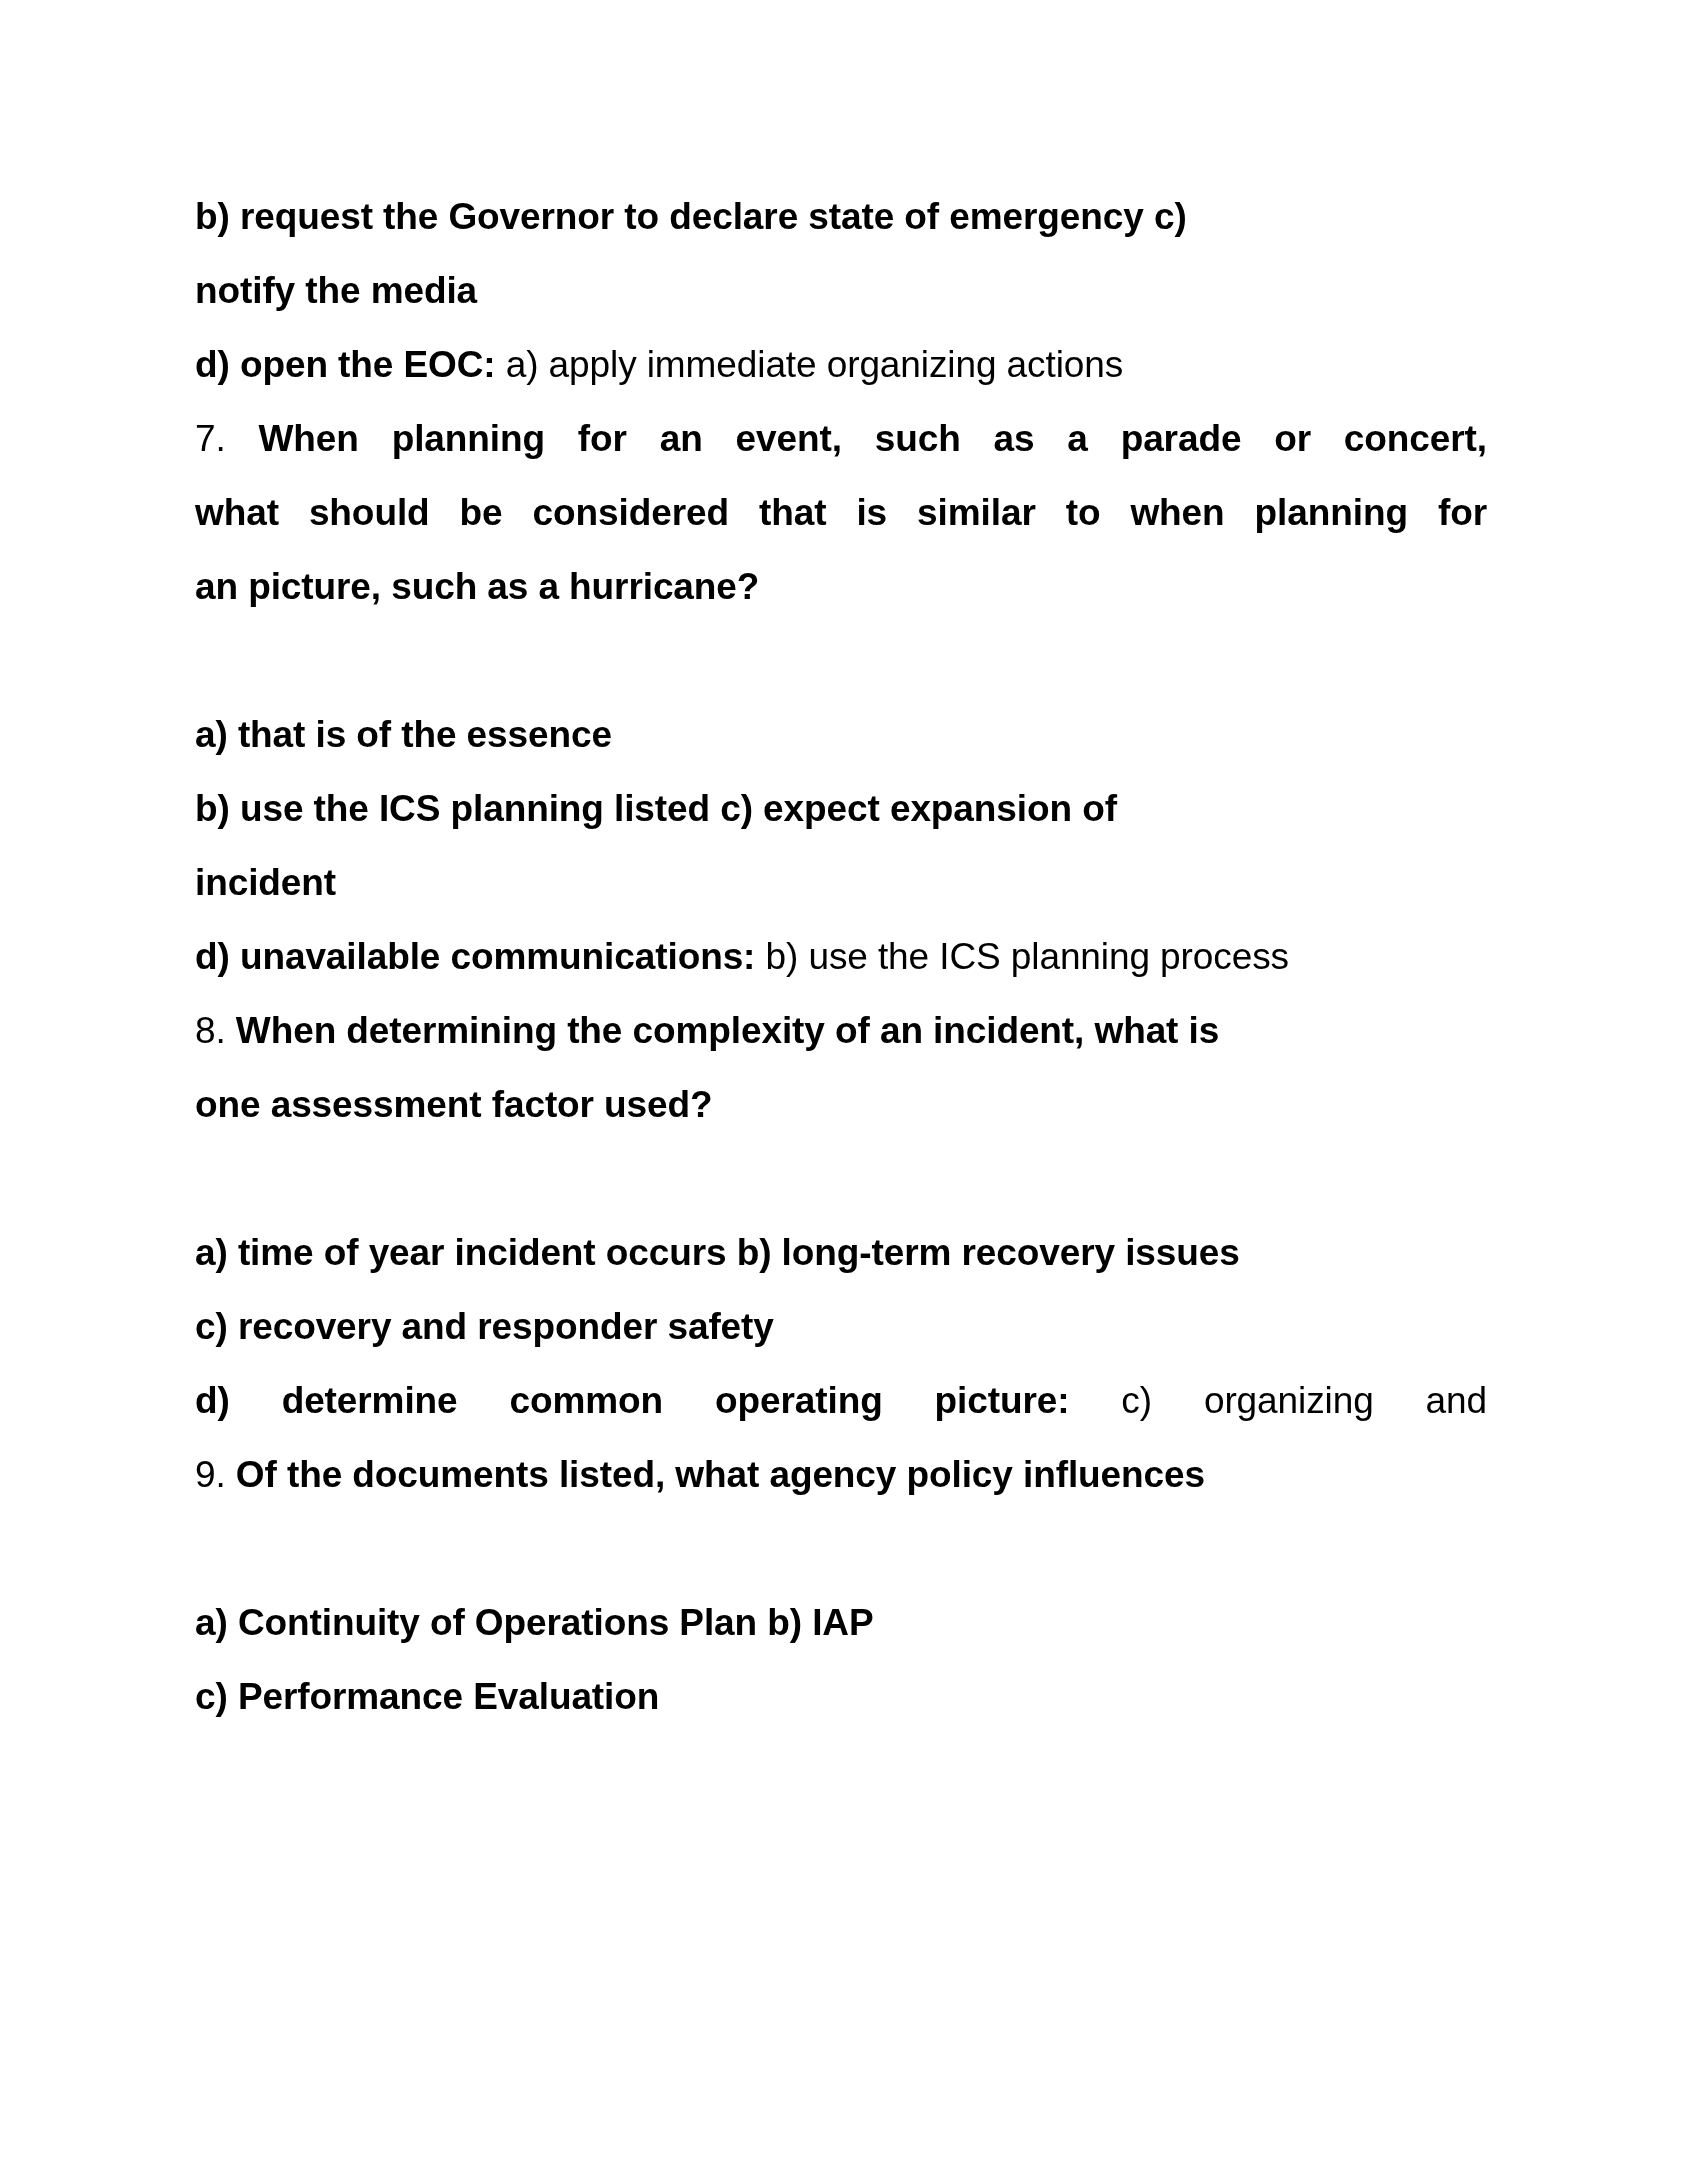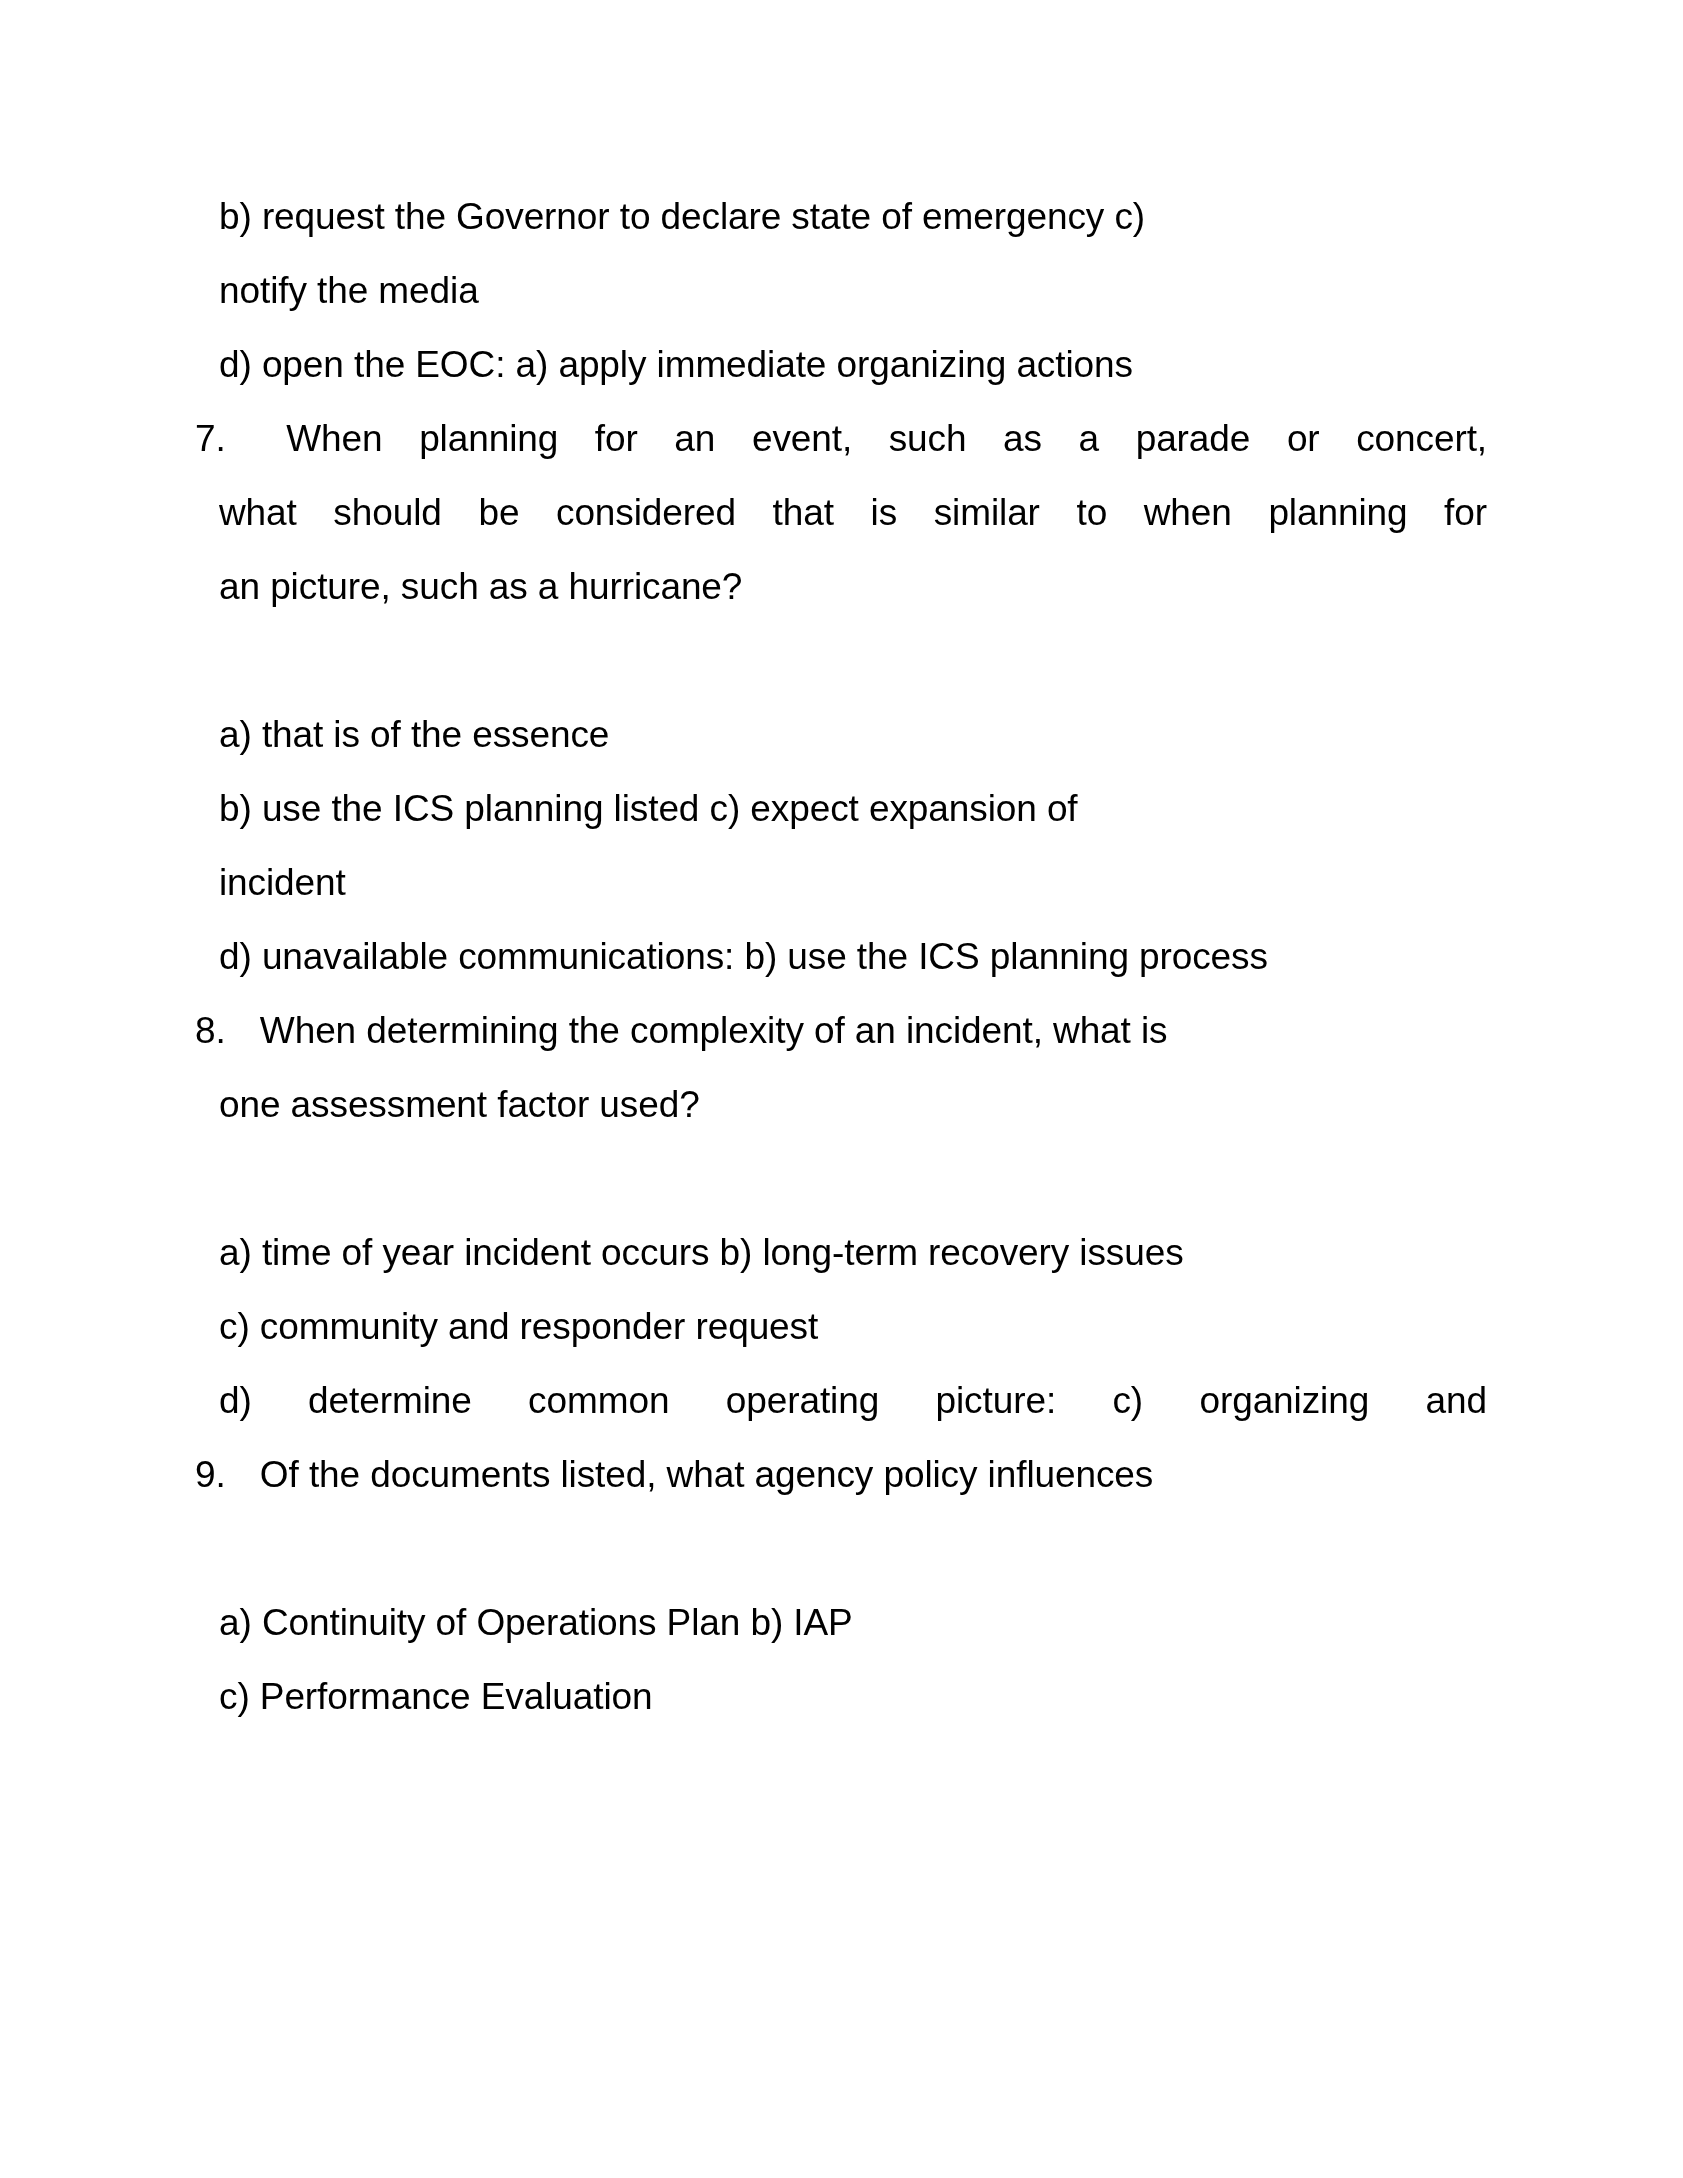--- a/index.html
+++ b/index.html
@@ -42,21 +42,21 @@
   .line.justify {
     text-align: justify;
     text-align-last: justify;
     white-space: normal;
   }
   
   .line.blank {
     height: 74px;
   }
   
-  .run-bold { font-weight: normal; margin-left: 24px; }
+  .run-bold { font-weight: bold; }
   .run-reg  { font-weight: normal; }
 </style>
 </head>
 <body>
 
 <div class="page" style="background: rgb(255, 255, 255);">
   <div class="text-column" id="text-column" style="color: rgb(0, 0, 0);">
       <div class="block">
         <div class="line bold"><span class="run-bold">b) request the Governor to declare state of emergency c)</span></div>
         <div class="line bold"><span class="run-bold">notify the media</span></div>
@@ -74,21 +74,21 @@
         <div class="line bold"><span class="run-bold">incident</span></div>
         <div class="line"><span class="run-bold">d) unavailable communications:</span><span class="run-reg"> b) use the ICS planning process</span></div>
       </div>
       <div class="block">
         <div class="line"><span class="run-reg">8. </span><span class="run-bold">When determining the complexity of an incident, what is</span></div>
         <div class="line bold"><span class="run-bold">one assessment factor used?</span></div>
         <div class="line blank"></div>
       </div>
       <div class="block">
         <div class="line bold"><span class="run-bold">a) time of year incident occurs b) long-term recovery issues</span></div>
-        <div class="line bold"><span class="run-bold">c) community and responder request</span></div>
+        <div class="line bold"><span class="run-bold">c) recovery and responder safety</span></div>
         <div class="line justify"><span class="run-bold">d) determine common operating picture:</span><span class="run-reg"> c) organizing and</span></div>
       </div>
       <div class="block">
         <div class="line"><span class="run-reg">9. </span><span class="run-bold">Of the documents listed, what agency policy influences</span></div>
         <div class="line blank"></div>
       </div>
       <div class="block">
         <div class="line bold"><span class="run-bold">a) Continuity of Operations Plan b) IAP</span></div>
         <div class="line bold"><span class="run-bold">c) Performance Evaluation</span></div>
       </div>

